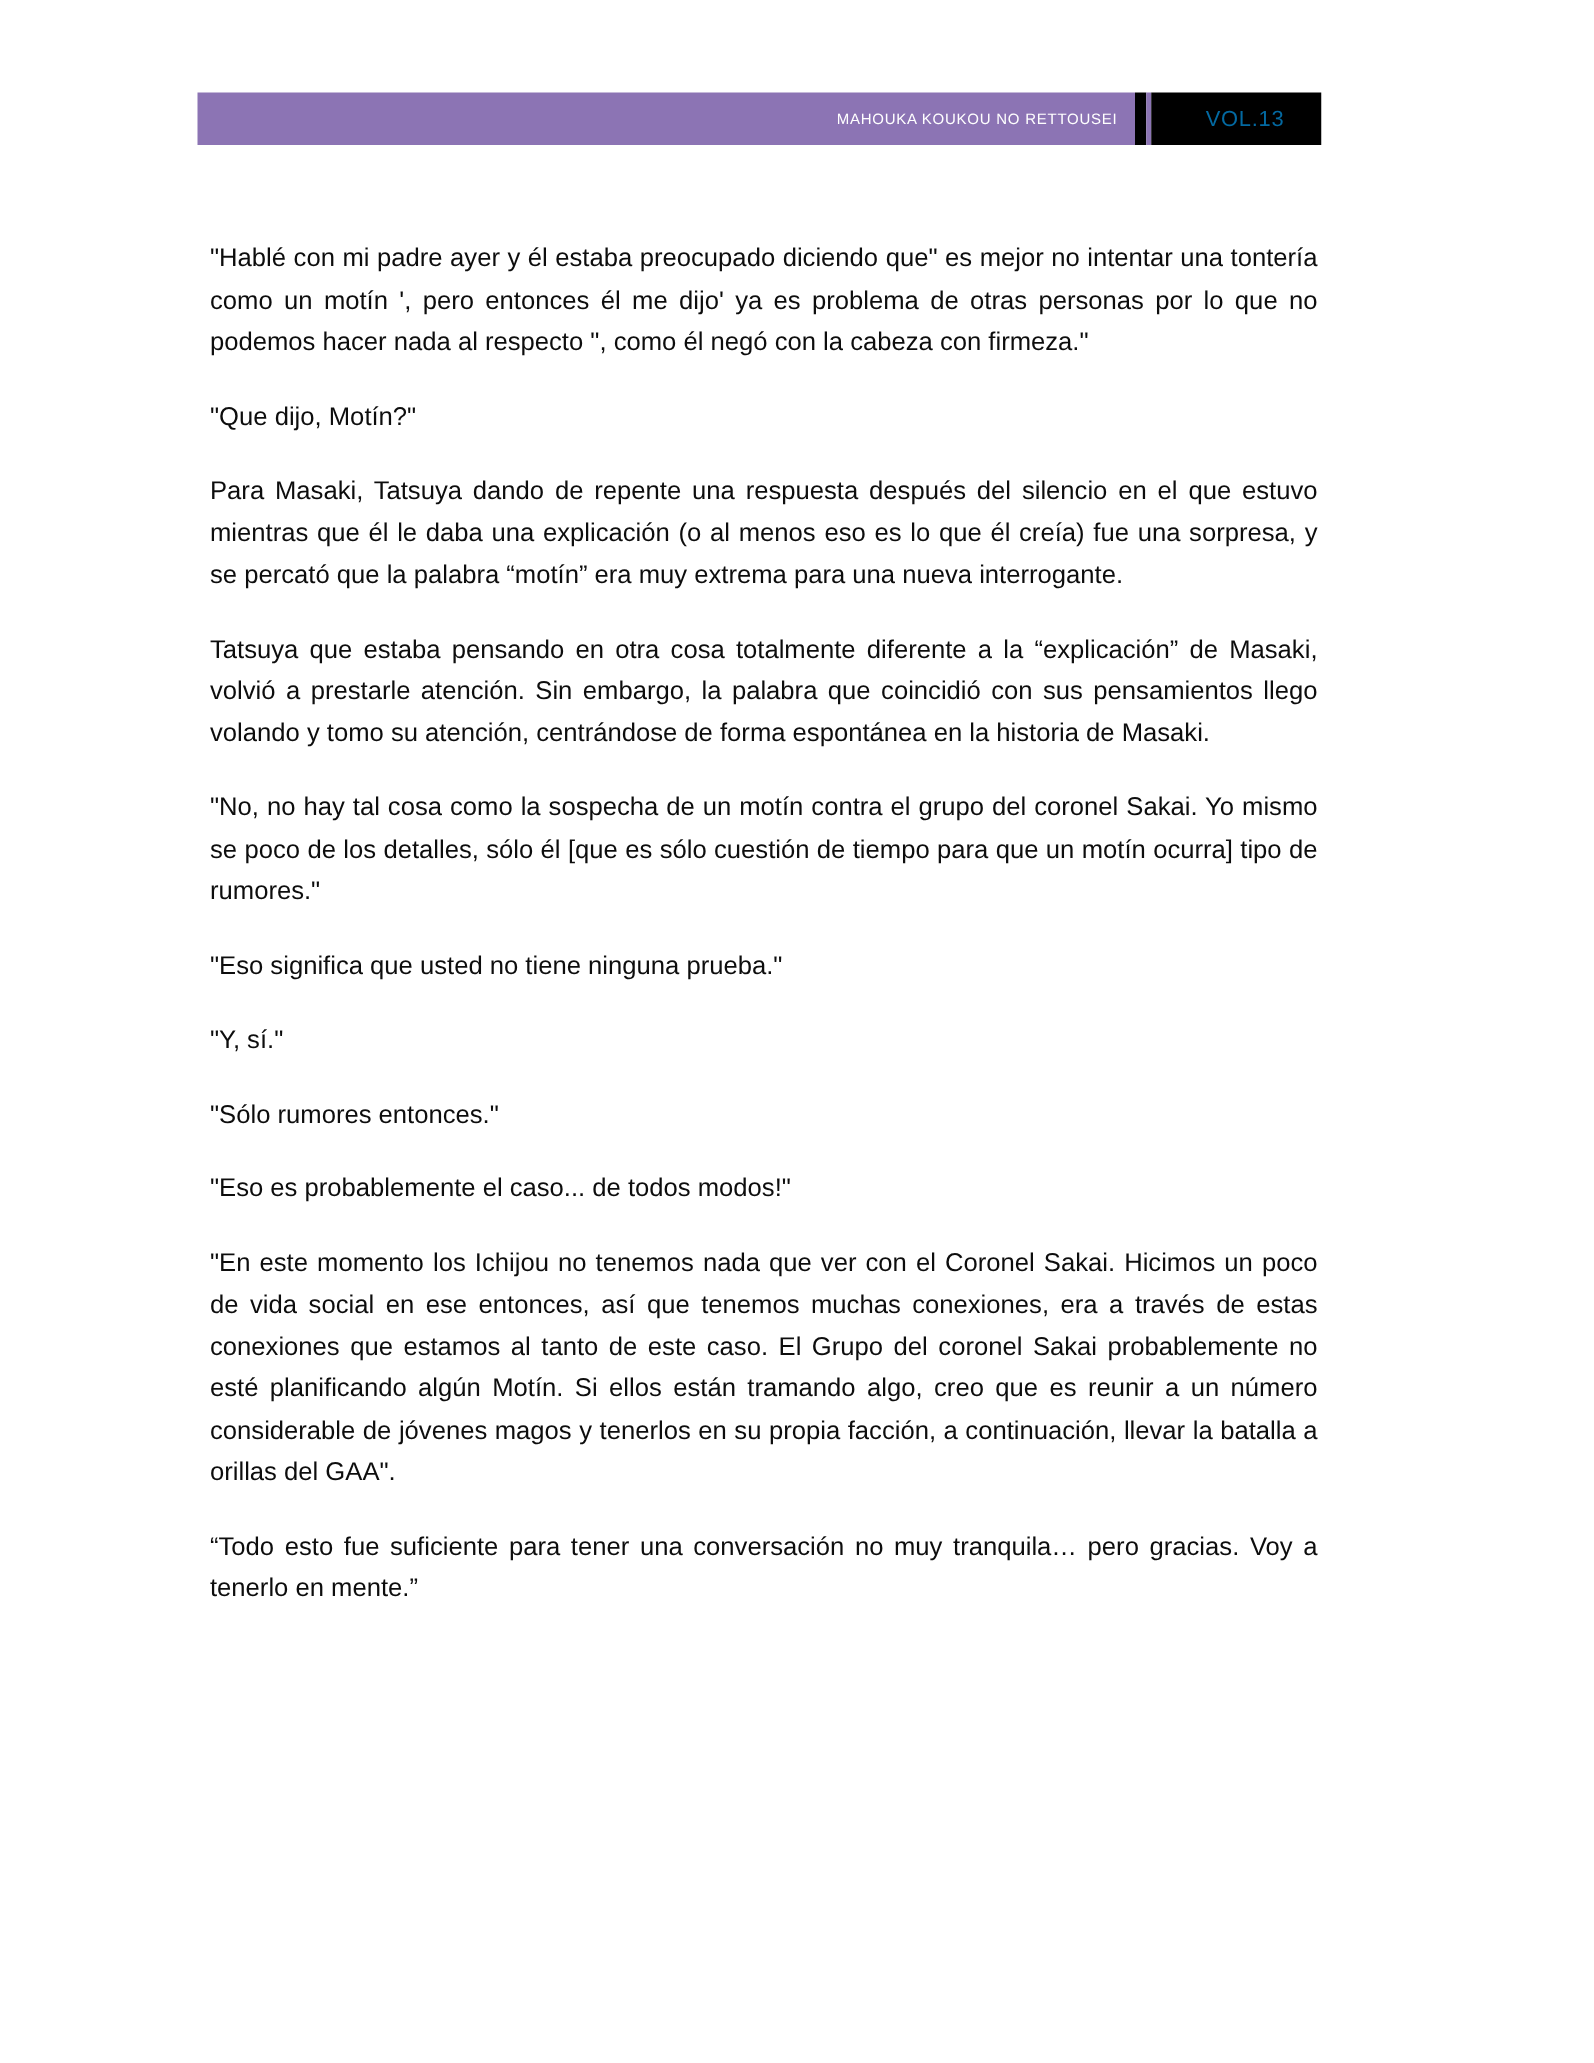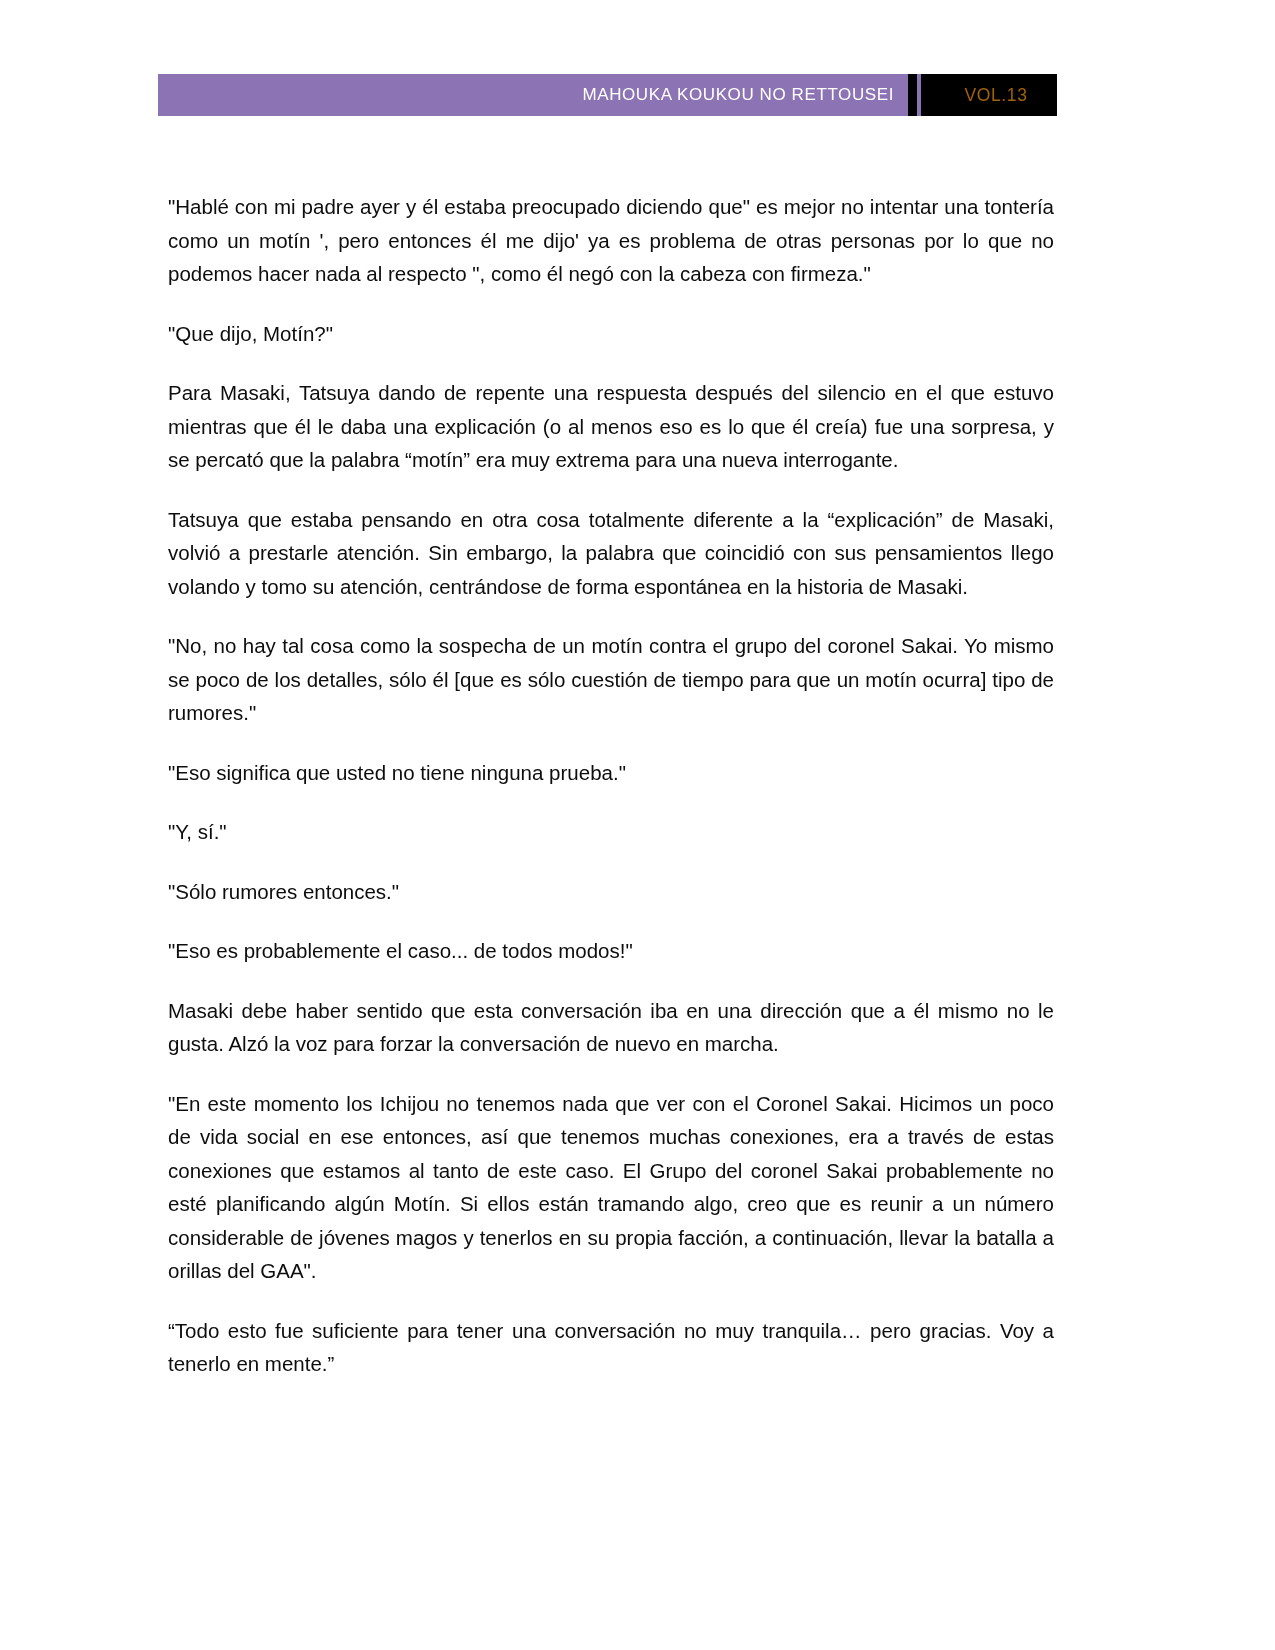--- a/index.html
+++ b/index.html
@@ -35,21 +35,21 @@
     flex: 1 1 auto;
     background: #8c74b4;
     display: flex;
     align-items: center;
     justify-content: flex-end;
     padding-right: 14px;
     box-sizing: border-box;
   }
   .header-title {
     color: #ffffff;
-    font-size: 17px;
+    font-size: 12px;
     letter-spacing: 0.6px;
     font-weight: 400;
     white-space: nowrap;
   }
   .header-sep {
     width: 9px;
     background: #000000;
     flex: 0 0 auto;
   }
   .header-gapline {
@@ -58,21 +58,21 @@
     flex: 0 0 auto;
   }
   .header-right {
     flex: 0 0 136px;
     background: #000000;
     display: flex;
     align-items: center;
     justify-content: center;
   }
   .header-vol {
-    color: #a16207;
+    color: #0369a1;
     font-size: 17.5px;
     letter-spacing: 0.6px;
     white-space: nowrap;
     margin-left: 14px;
   }
   
   .content {
     position: absolute;
     left: 168px;
     top: 190px;
@@ -113,18 +113,17 @@
   <div class="content">
     <p class="para">"Hablé con mi padre ayer y él estaba preocupado diciendo que" es mejor no intentar una tontería como un motín ', pero entonces él me dijo' ya es problema de otras personas por lo que no podemos hacer nada al respecto ", como él negó con la cabeza con firmeza."</p>
     <p class="para noj">"Que dijo, Motín?"</p>
     <p class="para">Para Masaki, Tatsuya dando de repente una respuesta después del silencio en el que estuvo mientras que él le daba una explicación (o al menos eso es lo que él creía) fue una sorpresa, y se percató que la palabra “motín” era muy extrema para una nueva interrogante.</p>
     <p class="para">Tatsuya que estaba pensando en otra cosa totalmente diferente a la “explicación” de Masaki, volvió a prestarle atención. Sin embargo, la palabra que coincidió con sus pensamientos llego volando y tomo su atención, centrándose de forma espontánea en la historia de Masaki.</p>
     <p class="para">"No, no hay tal cosa como la sospecha de  un motín contra el grupo del coronel Sakai. Yo mismo se poco de los detalles, sólo él [que es sólo cuestión de tiempo para que un motín ocurra] tipo de rumores."</p>
     <p class="para noj">"Eso significa que usted no tiene ninguna prueba."</p>
     <p class="para noj">"Y, sí."</p>
     <p class="para noj">"Sólo rumores entonces."</p>
     <p class="para noj">"Eso es probablemente el caso... de todos modos!"</p>
-    <p class="para">Masaki debe haber sentido que esta conversación iba en una dirección que a él mismo no le gusta. Alzó la voz para forzar la conversación de nuevo en marcha.</p>
     <p class="para">"En este momento los Ichijou no tenemos nada que ver con el Coronel Sakai. Hicimos un poco de vida social en ese entonces, así que tenemos muchas conexiones, era a través de estas conexiones que estamos al tanto de este caso. El Grupo del coronel Sakai probablemente no esté planificando algún Motín. Si ellos están tramando algo, creo que es reunir a un número considerable de jóvenes magos y tenerlos en su propia facción, a continuación, llevar la batalla a orillas del GAA".</p>
     <p class="para">“Todo esto fue suficiente para tener una conversación no muy tranquila… pero gracias. Voy a tenerlo en mente.”</p>
   </div>
 
 </div>
 
 </body></html>

